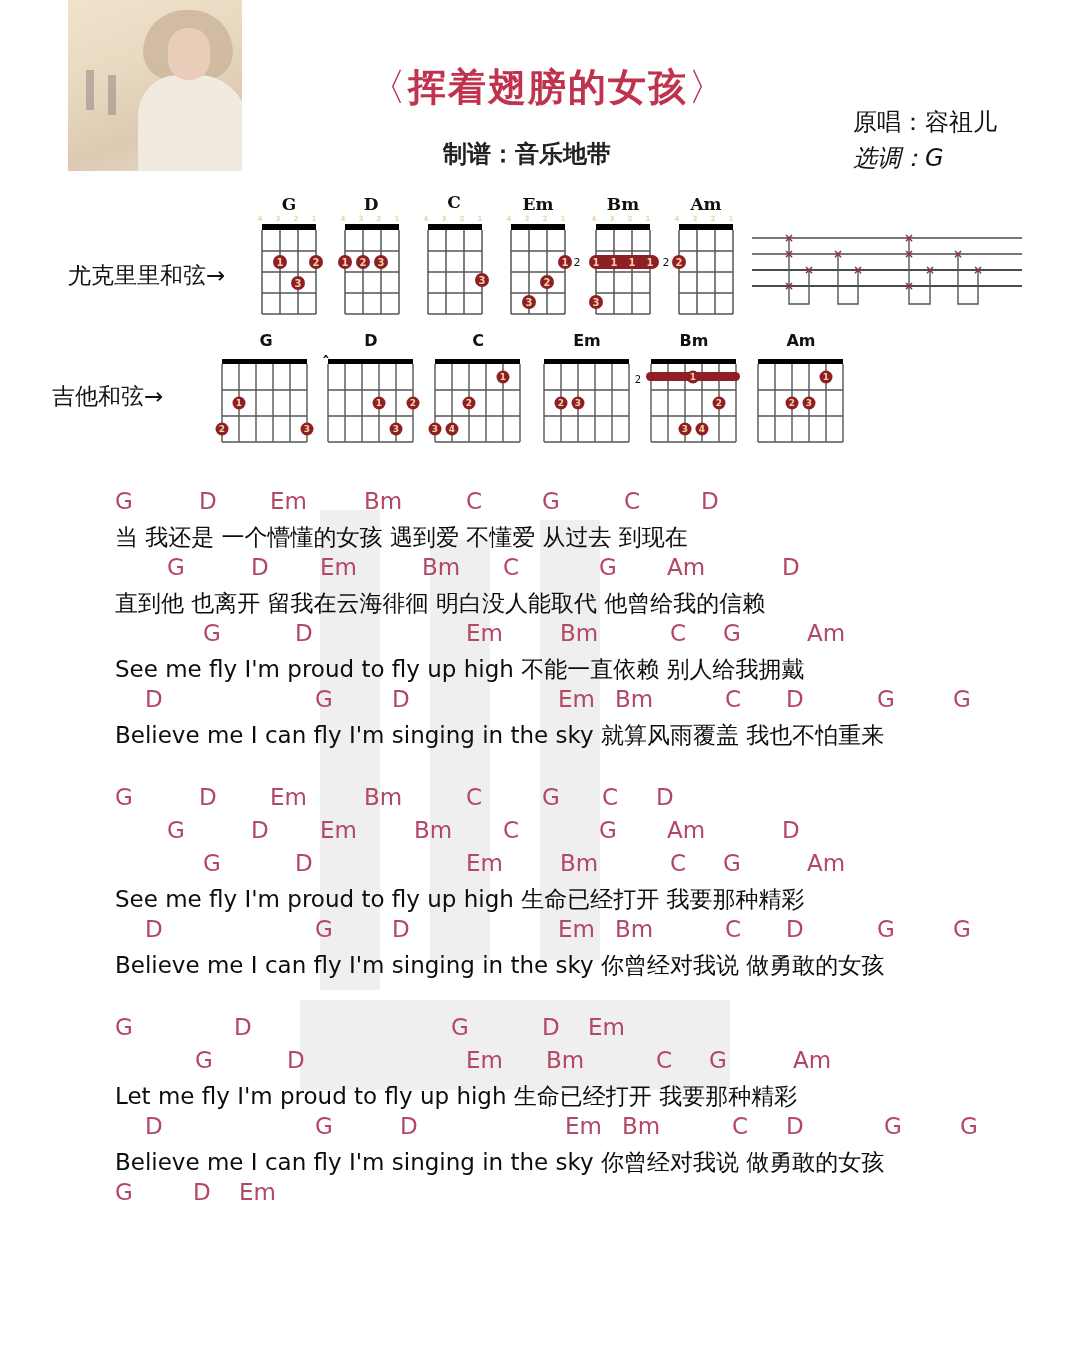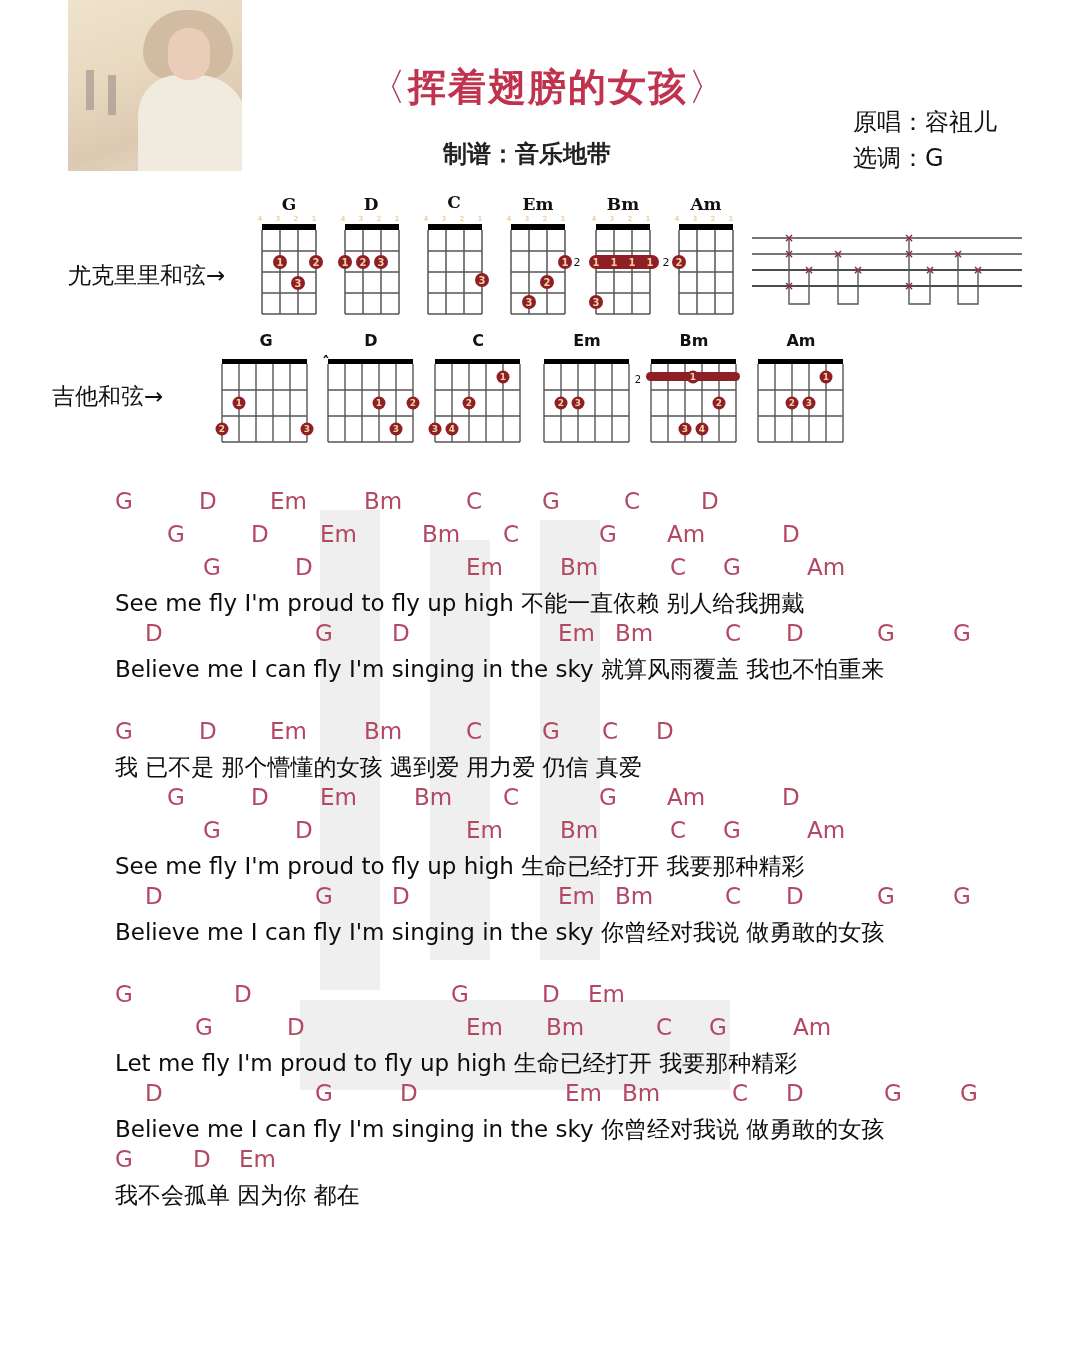--- a/index.html
+++ b/index.html
@@ -49,21 +49,21 @@
   <div class="hair"></div>
   <div class="dress"></div>
   <div class="face"></div>
 </div>
 
 <div class="title">
   <span class="br">〈</span><span>挥着翅膀的女孩</span><span class="br">〉</span>
 </div>
 <div class="maker">制谱：音乐地带</div>
 <div class="meta" style="top:106px;">原唱：容祖儿</div>
-<div class="meta" style="top:142px;">选调：G</div>
+<div class="meta" style="top:142px;font-style:italic;">选调：G</div>
 
 <div class="row-label" style="left:68px;top:260px;">尤克里里和弦→</div>
 
 <div class="chord-name" style="left:262px;top:194px;width:54px;">G</div>
 <div class="chord-name" style="left:344px;top:194px;width:54px;">D</div>
 <div class="chord-name" style="left:427px;top:192px;width:54px;">C</div>
 <div class="chord-name" style="left:511px;top:194px;width:54px;">Em</div>
 <div class="chord-name" style="left:596px;top:194px;width:54px;">Bm</div>
 <div class="chord-name" style="left:679px;top:194px;width:54px;">Am</div>
 
@@ -256,30 +256,32 @@
   <div class="chords">
     <span style="left:0px">G</span>
     <span style="left:84px">D</span>
     <span style="left:155px">Em</span>
     <span style="left:249px">Bm</span>
     <span style="left:351px">C</span>
     <span style="left:427px">G</span>
     <span style="left:509px">C</span>
     <span style="left:586px">D</span>
   </div>
+  <div class="words">当 我还是 一个懵懂的女孩  遇到爱 不懂爱 从过去 到现在</div>
   <div class="chords">
     <span style="left:52px">G</span>
     <span style="left:136px">D</span>
     <span style="left:205px">Em</span>
     <span style="left:307px">Bm</span>
     <span style="left:388px">C</span>
     <span style="left:484px">G</span>
     <span style="left:552px">Am</span>
     <span style="left:667px">D</span>
   </div>
+  <div class="words">直到他 也离开 留我在云海徘徊 明白没人能取代 他曾给我的信赖</div>
   <div class="chords">
     <span style="left:88px">G</span>
     <span style="left:180px">D</span>
     <span style="left:351px">Em</span>
     <span style="left:445px">Bm</span>
     <span style="left:555px">C</span>
     <span style="left:608px">G</span>
     <span style="left:692px">Am</span>
   </div>
   <div class="words">See me fly  I'm proud to fly up high  不能一直依赖 别人给我拥戴</div>
@@ -301,21 +303,20 @@
   <div class="chords">
     <span style="left:0px">G</span>
     <span style="left:84px">D</span>
     <span style="left:155px">Em</span>
     <span style="left:249px">Bm</span>
     <span style="left:351px">C</span>
     <span style="left:427px">G</span>
     <span style="left:487px">C</span>
     <span style="left:541px">D</span>
   </div>
-  <div class="words">我 已不是 那个懵懂的女孩  遇到爱 用力爱 仍信 真爱</div>
   <div class="chords">
     <span style="left:52px">G</span>
     <span style="left:136px">D</span>
     <span style="left:205px">Em</span>
     <span style="left:299px">Bm</span>
     <span style="left:388px">C</span>
     <span style="left:484px">G</span>
     <span style="left:552px">Am</span>
     <span style="left:667px">D</span>
   </div>
@@ -371,14 +372,13 @@
     <span style="left:671px">D</span>
     <span style="left:769px">G</span>
     <span style="left:845px">G</span>
   </div>
   <div class="words">Believe me I can fly  I'm singing in the sky 你曾经对我说 做勇敢的女孩</div>
   <div class="chords">
     <span style="left:0px">G</span>
     <span style="left:78px">D</span>
     <span style="left:124px">Em</span>
   </div>
-  <div class="words">我不会孤单 因为你 都在</div>
 </div>
 
 </body></html>

